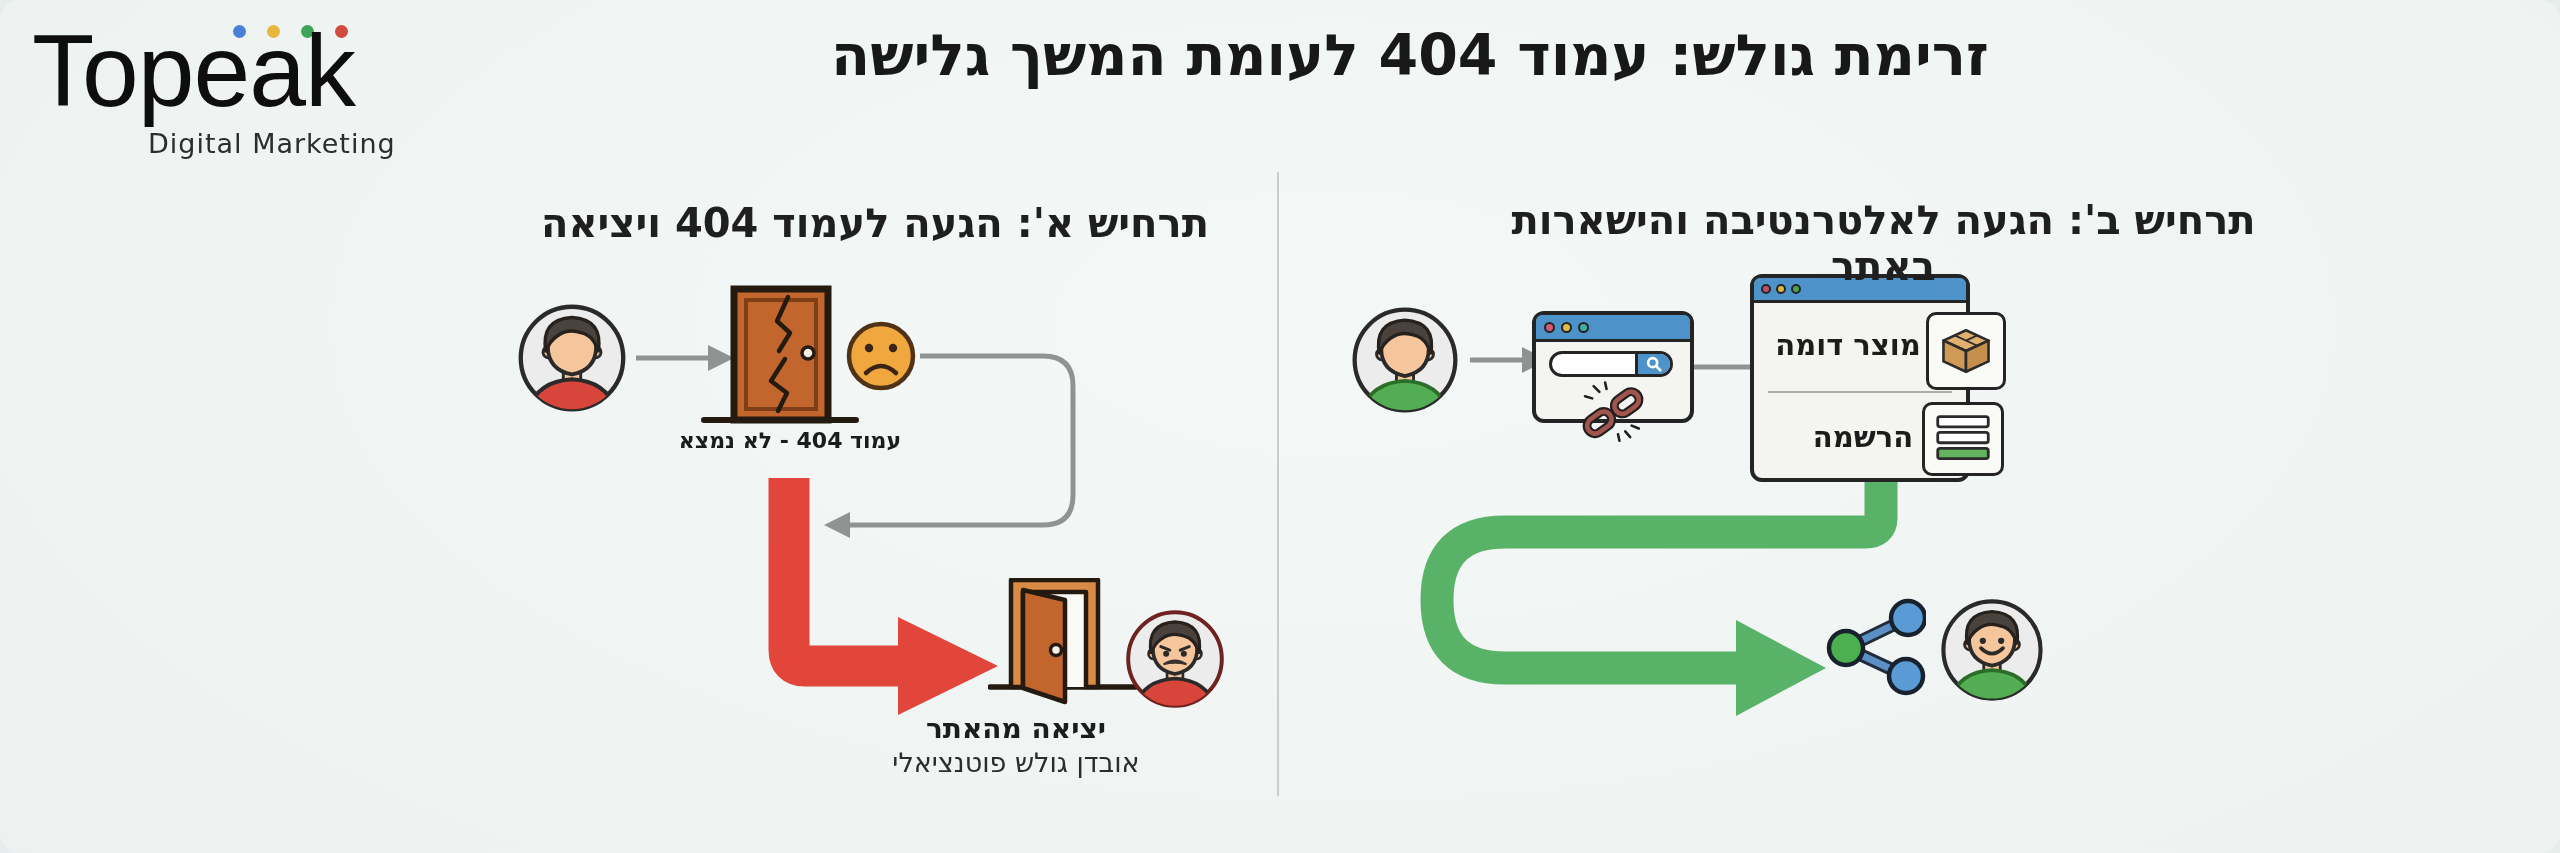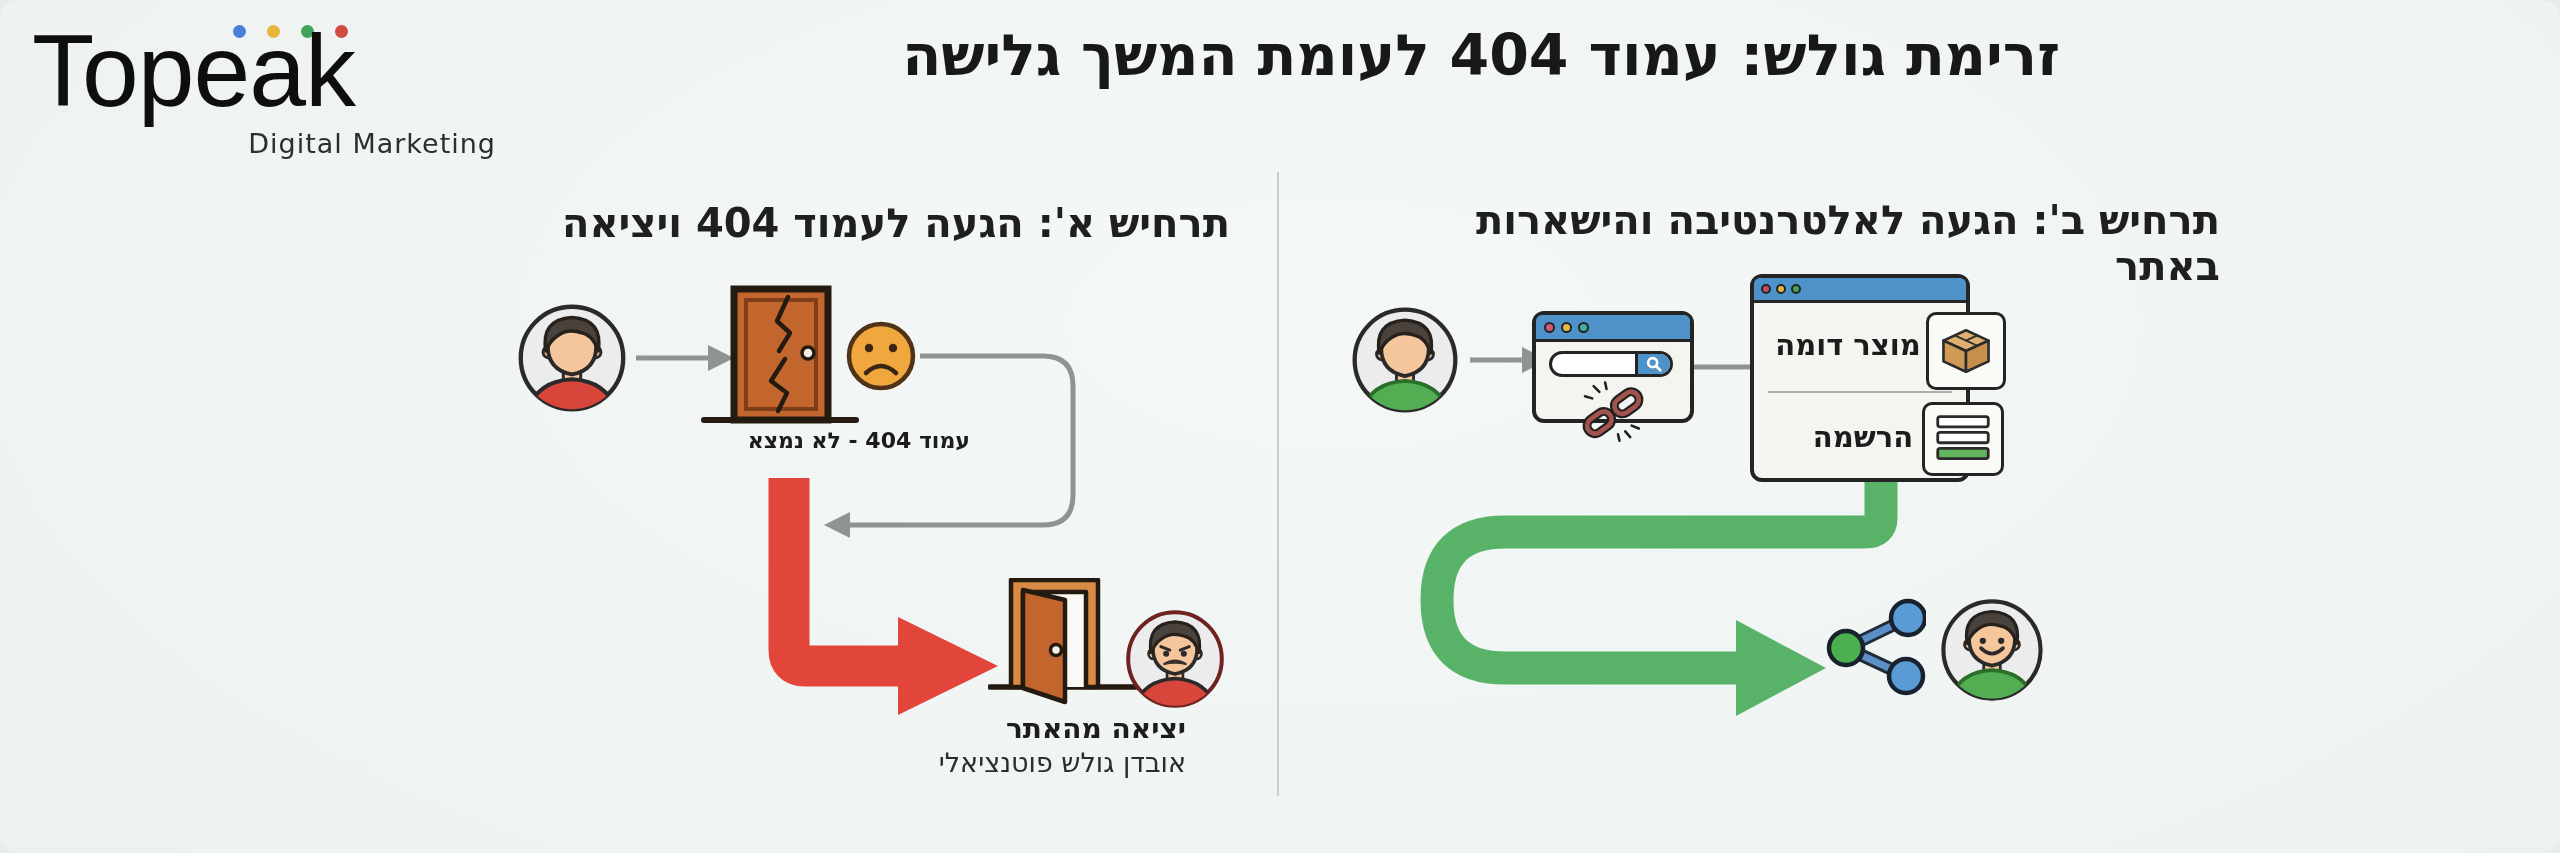--- a/index.html
+++ b/index.html
@@ -1,36 +1,36 @@
 <!DOCTYPE html>
 <html lang="he"><head>
 <meta charset="utf-8">
 <style>
   html,body{margin:0;padding:0;}
   body{font-family:"DejaVu Sans","Liberation Sans",sans-serif;background:#e7edec;}
   #canvas{position:relative;width:2560px;height:853px;overflow:hidden;
     background:radial-gradient(120% 170% at 52% 38%, #f4f8f7 0%, #edf2f1 55%, #e5eceb 100%);border-radius:20px;}
   .abs{position:absolute;}
   .rtl{direction:rtl;unicode-bidi:isolate;}
-  .center{text-align:right;}
+  .center{text-align:center;}
 
   
   #logo{left:28px;top:4px;width:480px;height:170px;}
   .brand{position:absolute;left:4px;top:14px;font-size:102px;font-weight:400;color:#0e0e0e;
     letter-spacing:-1px;line-height:1.05;font-family:"Liberation Sans","DejaVu Sans",sans-serif;}
-  .tagline{position:absolute;left:120px;top:124px;width:348px;text-align:right;font-size:27px;
+  .tagline{position:absolute;left:120px;top:124px;width:348px;text-align:left;font-size:27px;
     color:#2d2d2d;letter-spacing:1px;}
   .logo-dots{position:absolute;left:205px;top:21px;display:flex;gap:21px;}
   .logo-dot{width:13px;height:13px;border-radius:50%;}
 
   
   #main-title{left:760px;top:22px;width:1300px;font-size:57px;font-weight:bold;color:#181818;}
   .section-heading{font-size:40px;font-weight:bold;color:#1f1f1f;}
   #heading-a{left:520px;top:200px;width:710px;}
-  #heading-b{left:1465px;top:197px;width:755px;}
+  #heading-b{left:1506px;top:197px;width:755px;}
 
   
   #divider{left:1277px;top:172px;width:2px;height:624px;}
 
   
   .label-bold{font-size:22px;font-weight:bold;color:#1c1c1c;}
   #label-404{left:610px;top:428px;width:360px;}
   .caption .t{font-size:28px;font-weight:bold;color:#1c1c1c;line-height:1.22;}
   .caption .s{font-size:27px;font-weight:normal;color:#2c2c2c;line-height:1.25;}
   #caption-a{left:846px;top:712px;width:340px;}

